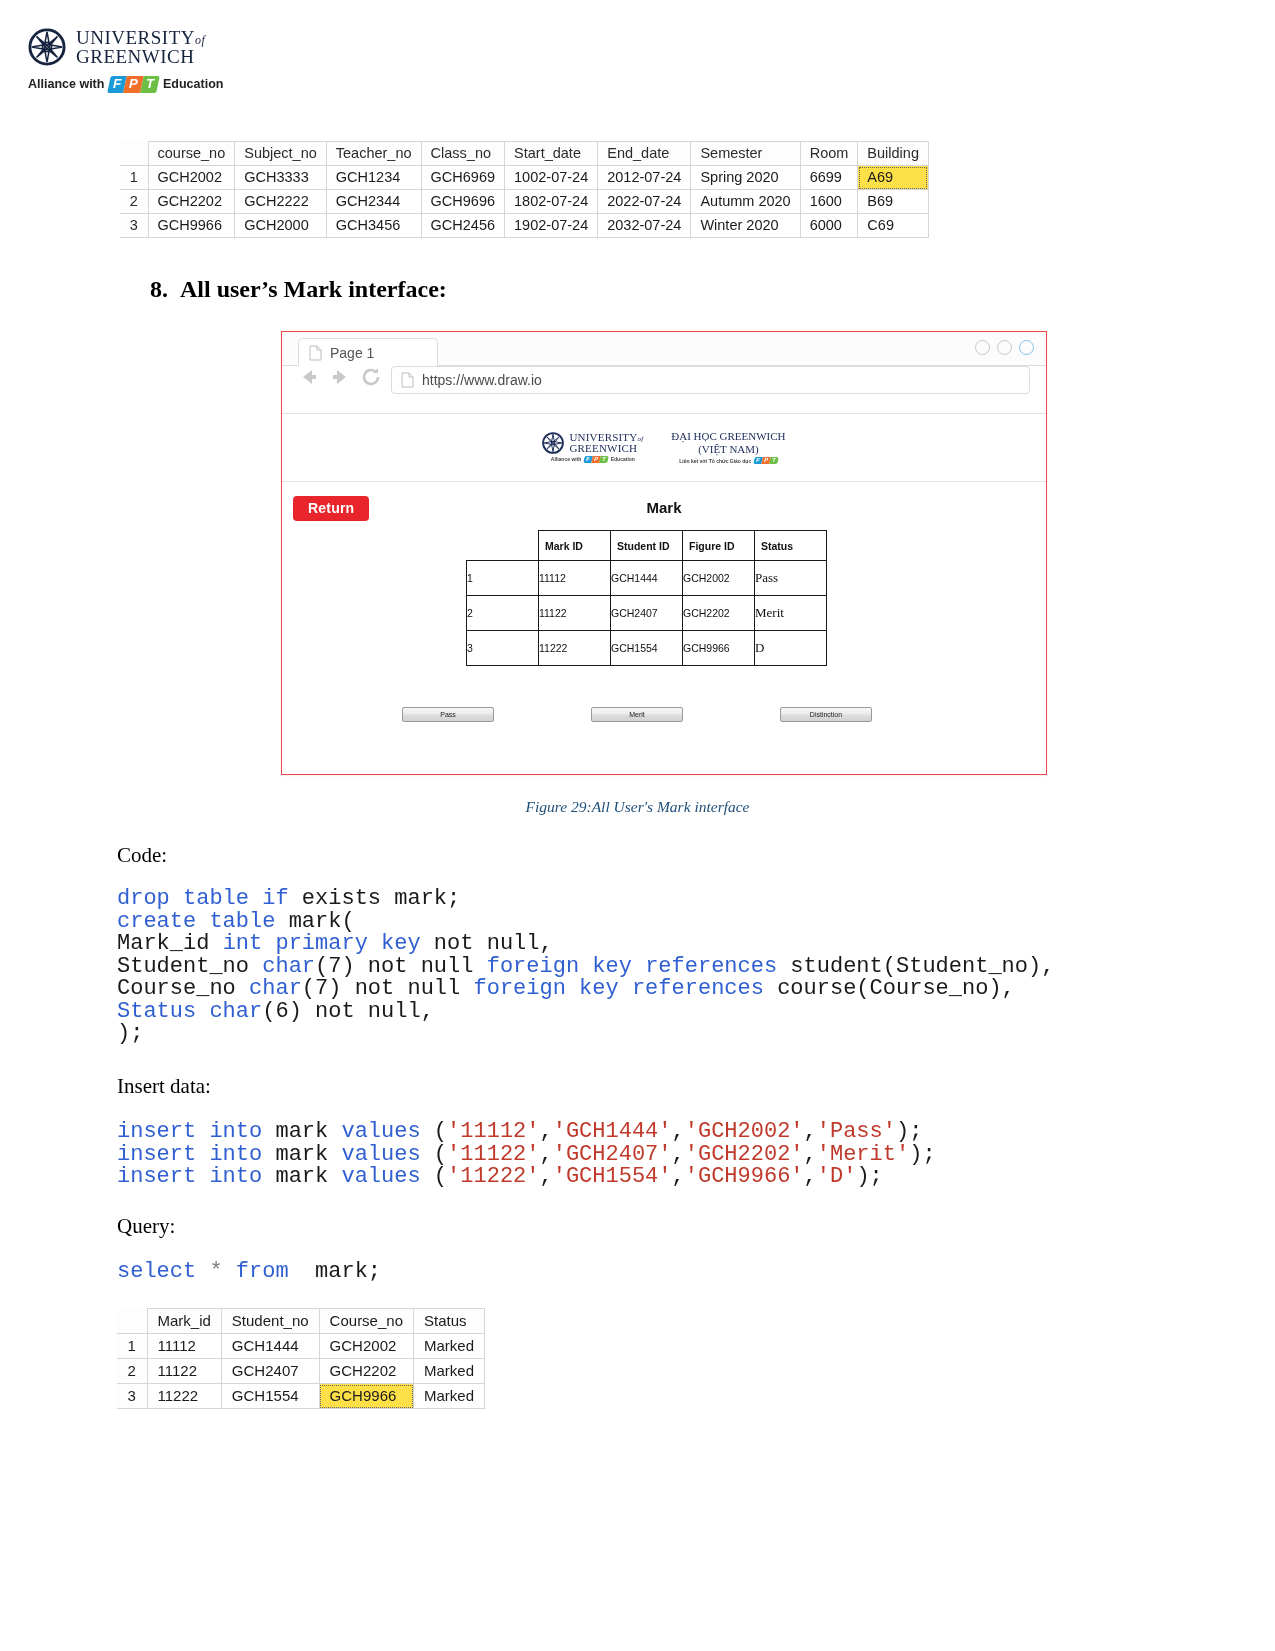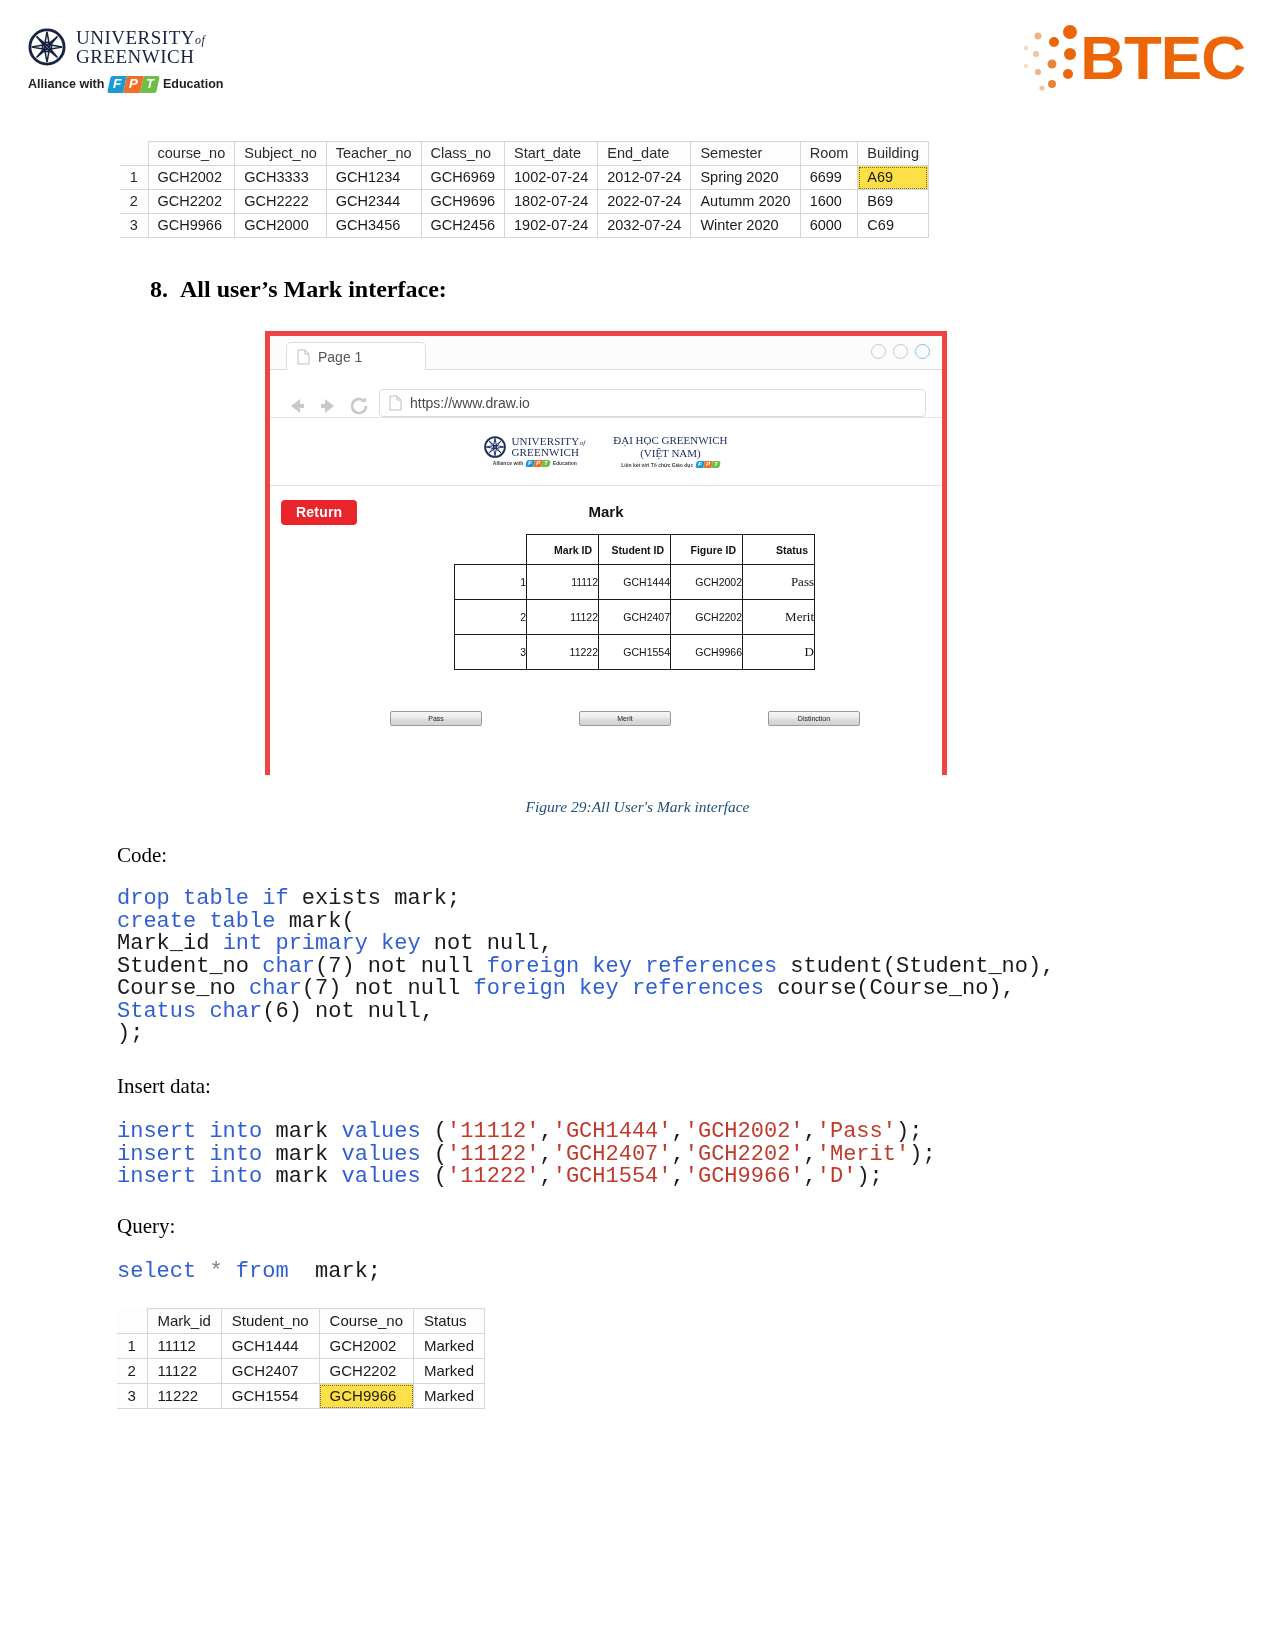--- a/index.html
+++ b/index.html
@@ -115,26 +115,26 @@
     font-family: "Liberation Serif", serif;
     font-weight: bold;
     font-size: 24px;
     color: #000;
   }
   .section-heading .num { margin-right: 12px; }
 
   
   .mockup {
     position: absolute;
-    left: 265px;
+    left: 281px;
     top: 331px;
-    width: 682px;
+    width: 766px;
     height: 444px;
     background: #fff;
-    border: 5px solid #ef4444;
+    border: 1px solid #ef4444;
     box-shadow: 0 1px 2px rgba(0,0,0,.05);
   }
   .mk-tabbar {
     position: relative;
     height: 34px;
     background: #fcfcfc;
     border-bottom: 1px solid #dcdcdc;
   }
   .mk-tab {
     position: absolute;
@@ -166,21 +166,21 @@
     width: 15px;
     height: 15px;
     border-radius: 50%;
     border: 1.5px solid #c8c8c8;
   }
   .mk-dots i.blue { border-color: #7fc4e8; }
   .mk-urlbar {
     height: 48px;
     border-bottom: 1px solid #e2e2e2;
     display: flex;
-    align-items: flex-end;
+    align-items: flex-start;
     padding: 0 16px;
     gap: 9px;
     background: #fff;
   }
   .navicon { width: 22px; height: 22px; flex: 0 0 auto; }
   .mk-url {
     flex: 1;
     height: 28px;
     border: 1px solid #dcdcdc;
     border-radius: 4px;
@@ -248,21 +248,21 @@
     left: 184px;
     top: 48px;
     border-collapse: collapse;
     font-family: "Liberation Sans", sans-serif;
     font-size: 10.5px;
     color: #111;
     background: #fff;
   }
   .mark-table th, .mark-table td {
     border: 1px solid #1a1a1a;
-    text-align: right;
+    text-align: left;
     font-weight: normal;
     padding: 0;
   }
   .mark-table th { font-weight: bold; height: 30px; min-width: 72px; padding: 0 6px; }
   .mark-table td { height: 35px; min-width: 72px; }
   .mark-table td.idx { width: 54px; min-width: 54px; }
   .mark-table th.idxh { border: none; }
   .mark-table td.status {
     font-family: "Liberation Serif", serif;
     font-size: 13px;
@@ -372,37 +372,20 @@
       <span>Alliance with</span>
       <span class="fpt-mark">
         <span class="fpt-f">F</span>
           <span class="fpt-p">P</span>
           <span class="fpt-t">T</span>
       </span>
       <span>Education</span>
     </div>
   </div>
 
-  <div class="btec-logo">
-    <svg class="btec-dots" viewBox="0 0 70 80">
-      <circle cx="52" cy="14" r="7" fill="#ec6608"></circle>
-      <circle cx="36" cy="24" r="5" fill="#ec6608"></circle>
-      <circle cx="52" cy="36" r="6" fill="#ec6608"></circle>
-      <circle cx="34" cy="46" r="4.5" fill="#e8833c"></circle>
-      <circle cx="50" cy="56" r="5" fill="#ec6608"></circle>
-      <circle cx="34" cy="66" r="4" fill="#e8833c"></circle>
-      <circle cx="20" cy="18" r="3.5" fill="#f0b184"></circle>
-      <circle cx="18" cy="36" r="3" fill="#f3c4a2"></circle>
-      <circle cx="20" cy="54" r="3" fill="#f0b184"></circle>
-      <circle cx="8" cy="30" r="2.4" fill="#f7dcc6"></circle>
-      <circle cx="8" cy="48" r="2.2" fill="#f7dcc6"></circle>
-      <circle cx="24" cy="70" r="2.6" fill="#f3c4a2"></circle>
-    </svg>
-    <div class="btec-word">BTEC</div>
-  </div>
 </div>
 
 <table class="ssms-table">
   <thead>
     <tr>
       <th class="rownum"></th>
       <th>course_no</th>
       <th>Subject_no</th>
       <th>Teacher_no</th>
       <th>Class_no</th>

